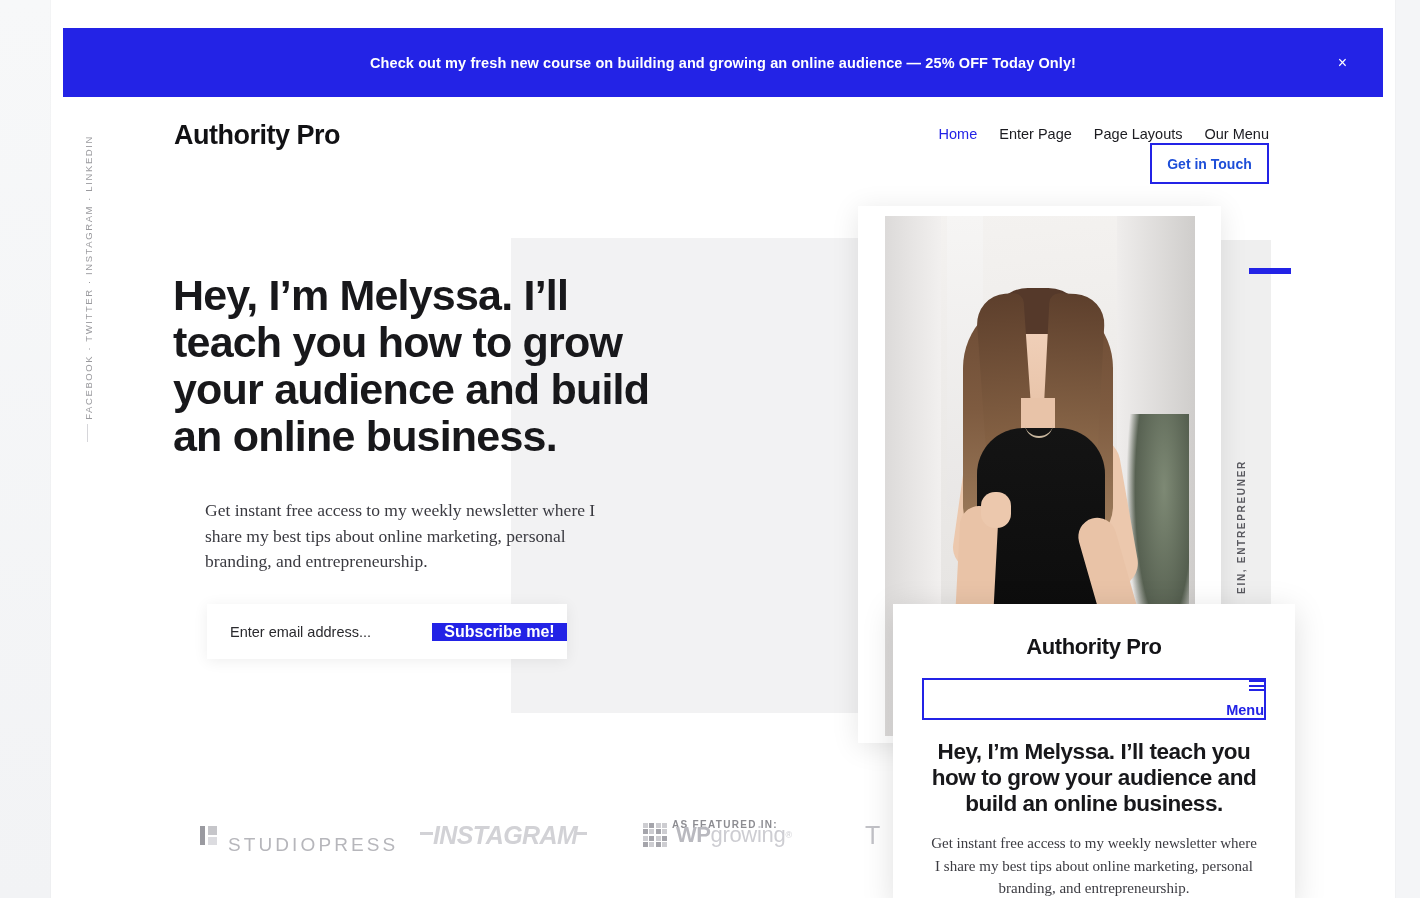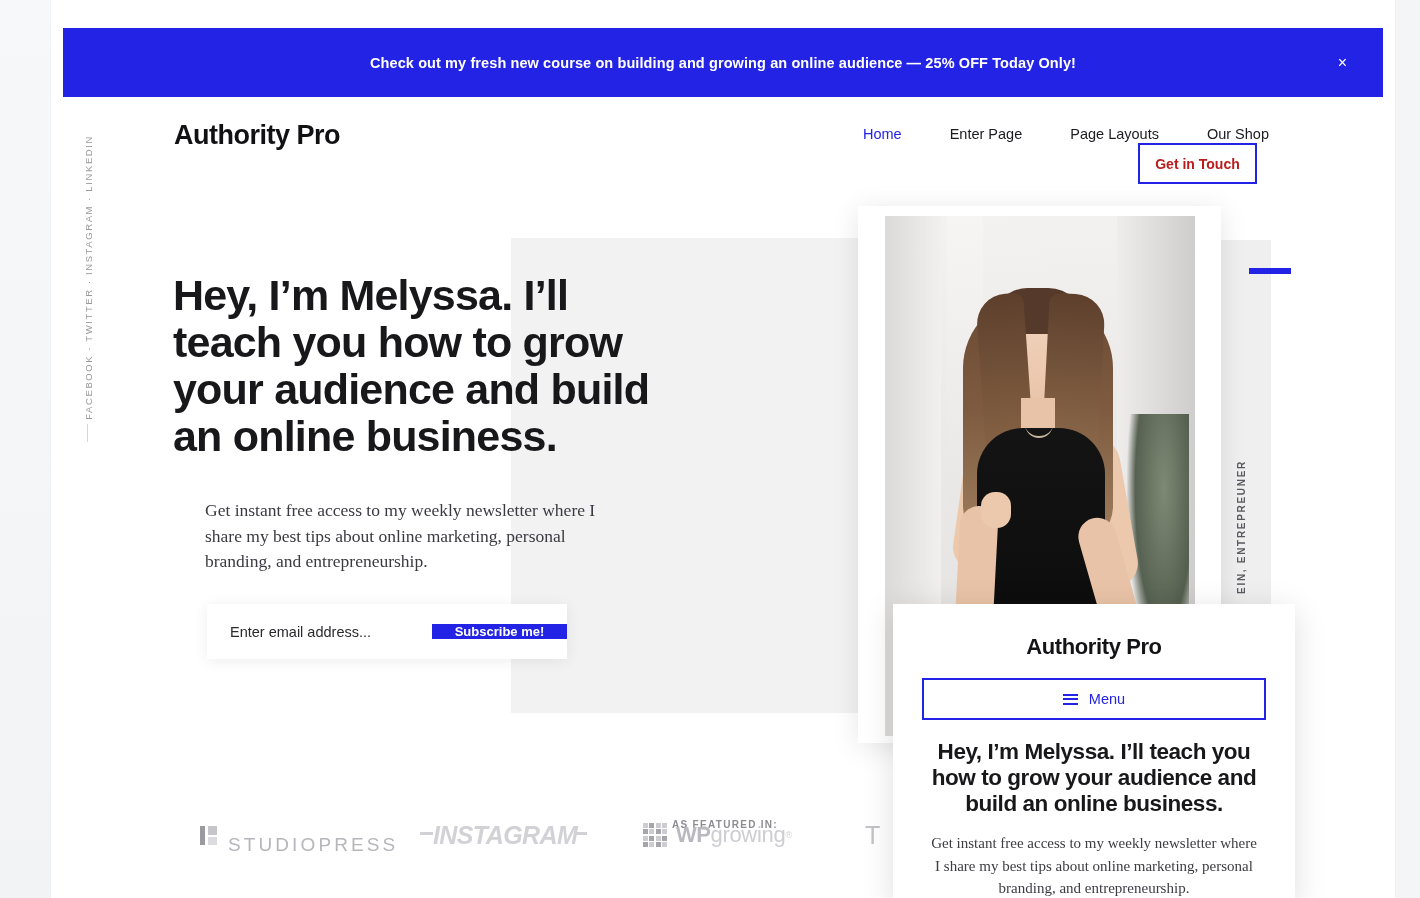--- a/index.html
+++ b/index.html
@@ -101,36 +101,36 @@
     font-size: 27px;
     font-weight: bold;
     color: #111114;
     letter-spacing: -0.5px;
   }
   #primary-nav {
     position: absolute;
     right: 126px; top: 29px;
     display: flex;
     align-items: center;
-    gap: 48px;
+    gap: 22px;
   }
   #primary-nav a {
     font-size: 14.5px;
     color: #1b1b20;
     text-decoration: none;
     font-weight: 500;
     white-space: nowrap;
   }
   #primary-nav a.active { color: #2323e6; }
   #cta-button {
     position: absolute;
-    right: 12px; top: 17px;
+    right: 0px; top: 17px;
     width: 119px; height: 41px;
     border: 2px solid #2323e6;
-    color: #b91c1c;
+    color: #1d4ed8;
     font-size: 14px;
     font-weight: bold;
     display: flex;
     align-items: center;
     justify-content: center;
     background: #ffffff;
     cursor: pointer;
     white-space: nowrap;
   }
 
@@ -207,21 +207,21 @@
     color: #2a2a2e;
     font-family: "Liberation Sans", sans-serif;
     background: transparent;
   }
   #email-input::placeholder { color: #2a2a2e; }
   #subscribe-button {
     width: 135px;
     background: #2323e6;
     color: #ffffff;
     border: none;
-    font-size: 13px;
+    font-size: 16px;
     font-weight: bold;
     cursor: pointer;
     font-family: "Liberation Sans", sans-serif;
     white-space: nowrap;
   }
 
   
   #hero-photo-frame {
     position: absolute;
     left: 858px; top: 206px;
@@ -351,27 +351,28 @@
     font-weight: bold;
     color: #141417;
     letter-spacing: -0.4px;
   }
   #mobile-menu-button {
     margin: 18px 29px 0 29px;
     height: 42px;
     border: 2px solid #2323e6;
     color: #2323e6;
     display: flex;
-    align-items: center;
+    align-items: flex-end;
     justify-content: center;
     gap: 11px;
     font-size: 14.5px;
-    font-weight: normal;
+    font-weight: bold;
     cursor: pointer;
     background: #ffffff;
+    flex-direction: column;
   }
   #mobile-menu-button .hamburger {
     display: inline-block;
     width: 15px; height: 11px;
     background:
       linear-gradient(#2323e6,#2323e6) 0 0/15px 2px no-repeat,
       linear-gradient(#2323e6,#2323e6) 0 4.5px/15px 2px no-repeat,
       linear-gradient(#2323e6,#2323e6) 0 9px/15px 2px no-repeat;
   }
   #mobile-headline {
@@ -408,21 +409,21 @@
     <span class="rail-text">FACEBOOK  ·  TWITTER  ·  INSTAGRAM  ·  LINKEDIN</span>
     <span class="rail-line"></span>
   </div>
 
   <div id="site-header">
     <div id="site-title">Authority Pro</div>
     <nav id="primary-nav">
       <a href="#" class="active">Home</a>
       <a href="#">Enter Page</a>
       <a href="#">Page Layouts</a>
-      <a href="#">Our Shop</a>
+      <a href="#">Our Menu</a>
       <div id="cta-button">Get in Touch</div>
     </nav>
   </div>
 
   <div id="hero-gray-panel"></div>
   <div id="hero-gray-panel-2"></div>
   <div id="hero-accent-bar"></div>
   <div id="hero-vertical-tag">
     <span class="vtag">EIN, ENTREPREUNER</span>
   </div>

